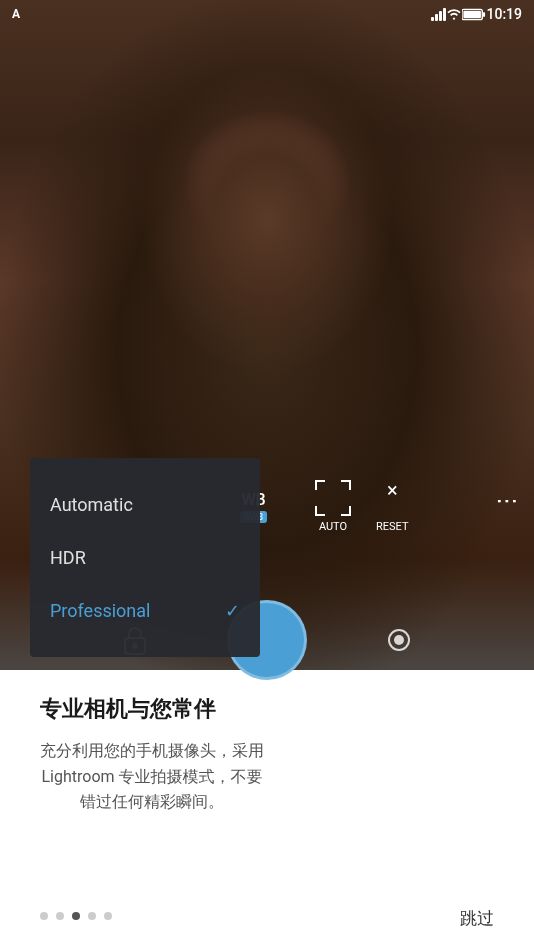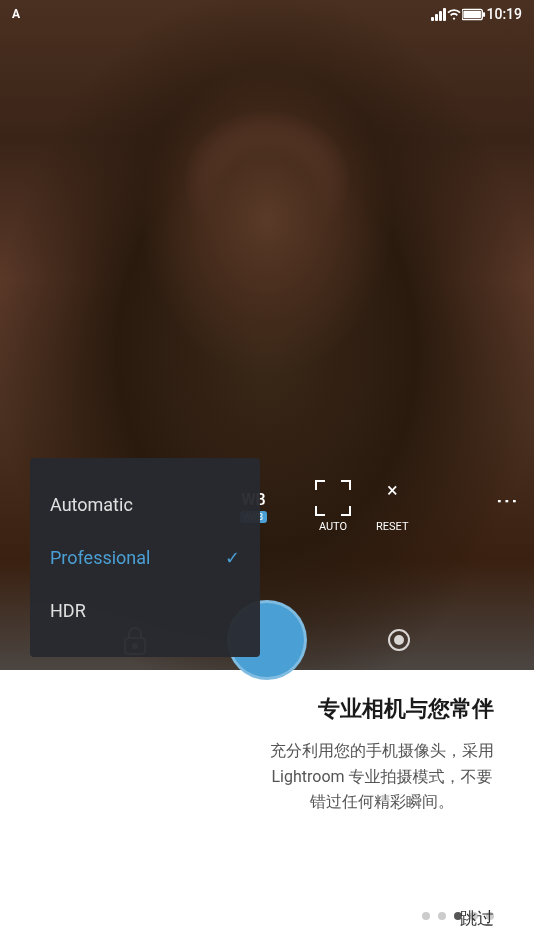--- a/index.html
+++ b/index.html
@@ -167,21 +167,21 @@
     
     .bottom-panel {
       position: absolute;
       bottom: 0;
       left: 0;
       right: 0;
       height: 280px;
       background: #ffffff;
       display: flex;
       flex-direction: column;
-      align-items: flex-end;
+      align-items: flex-start;
       padding: 24px 40px 20px;
     }
 
     .panel-title {
       font-size: 22px;
       font-weight: 600;
       color: #1a1a1a;
       margin-bottom: 14px;
       text-align: center;
     }
@@ -318,26 +318,26 @@
         <circle cx="15" cy="15" r="10" fill="none" stroke="rgba(255,255,255,0.8)" stroke-width="2"></circle>
         <circle cx="15" cy="15" r="5" fill="rgba(255,255,255,0.8)"></circle>
       </svg>
     </div>
   </div>
 
   <div class="dropdown-menu">
     <div class="dropdown-item">
       <span class="dropdown-item-label">Automatic</span>
     </div>
+    <div class="dropdown-item">
+      <span class="dropdown-item-label">HDR</span>
+    </div>
     <div class="dropdown-item selected">
       <span class="dropdown-item-label">Professional</span>
       <span class="checkmark">✓</span>
-    </div>
-    <div class="dropdown-item">
-      <span class="dropdown-item-label">HDR</span>
     </div>
   </div>
 
 </div>
 
 <div class="bottom-panel">
   <h2 class="panel-title">专业相机与您常伴</h2>
   <p class="panel-description">充分利用您的手机摄像头，采用<br>Lightroom 专业拍摄模式，不要<br>错过任何精彩瞬间。</p>
 
   <div class="dot-indicators">

